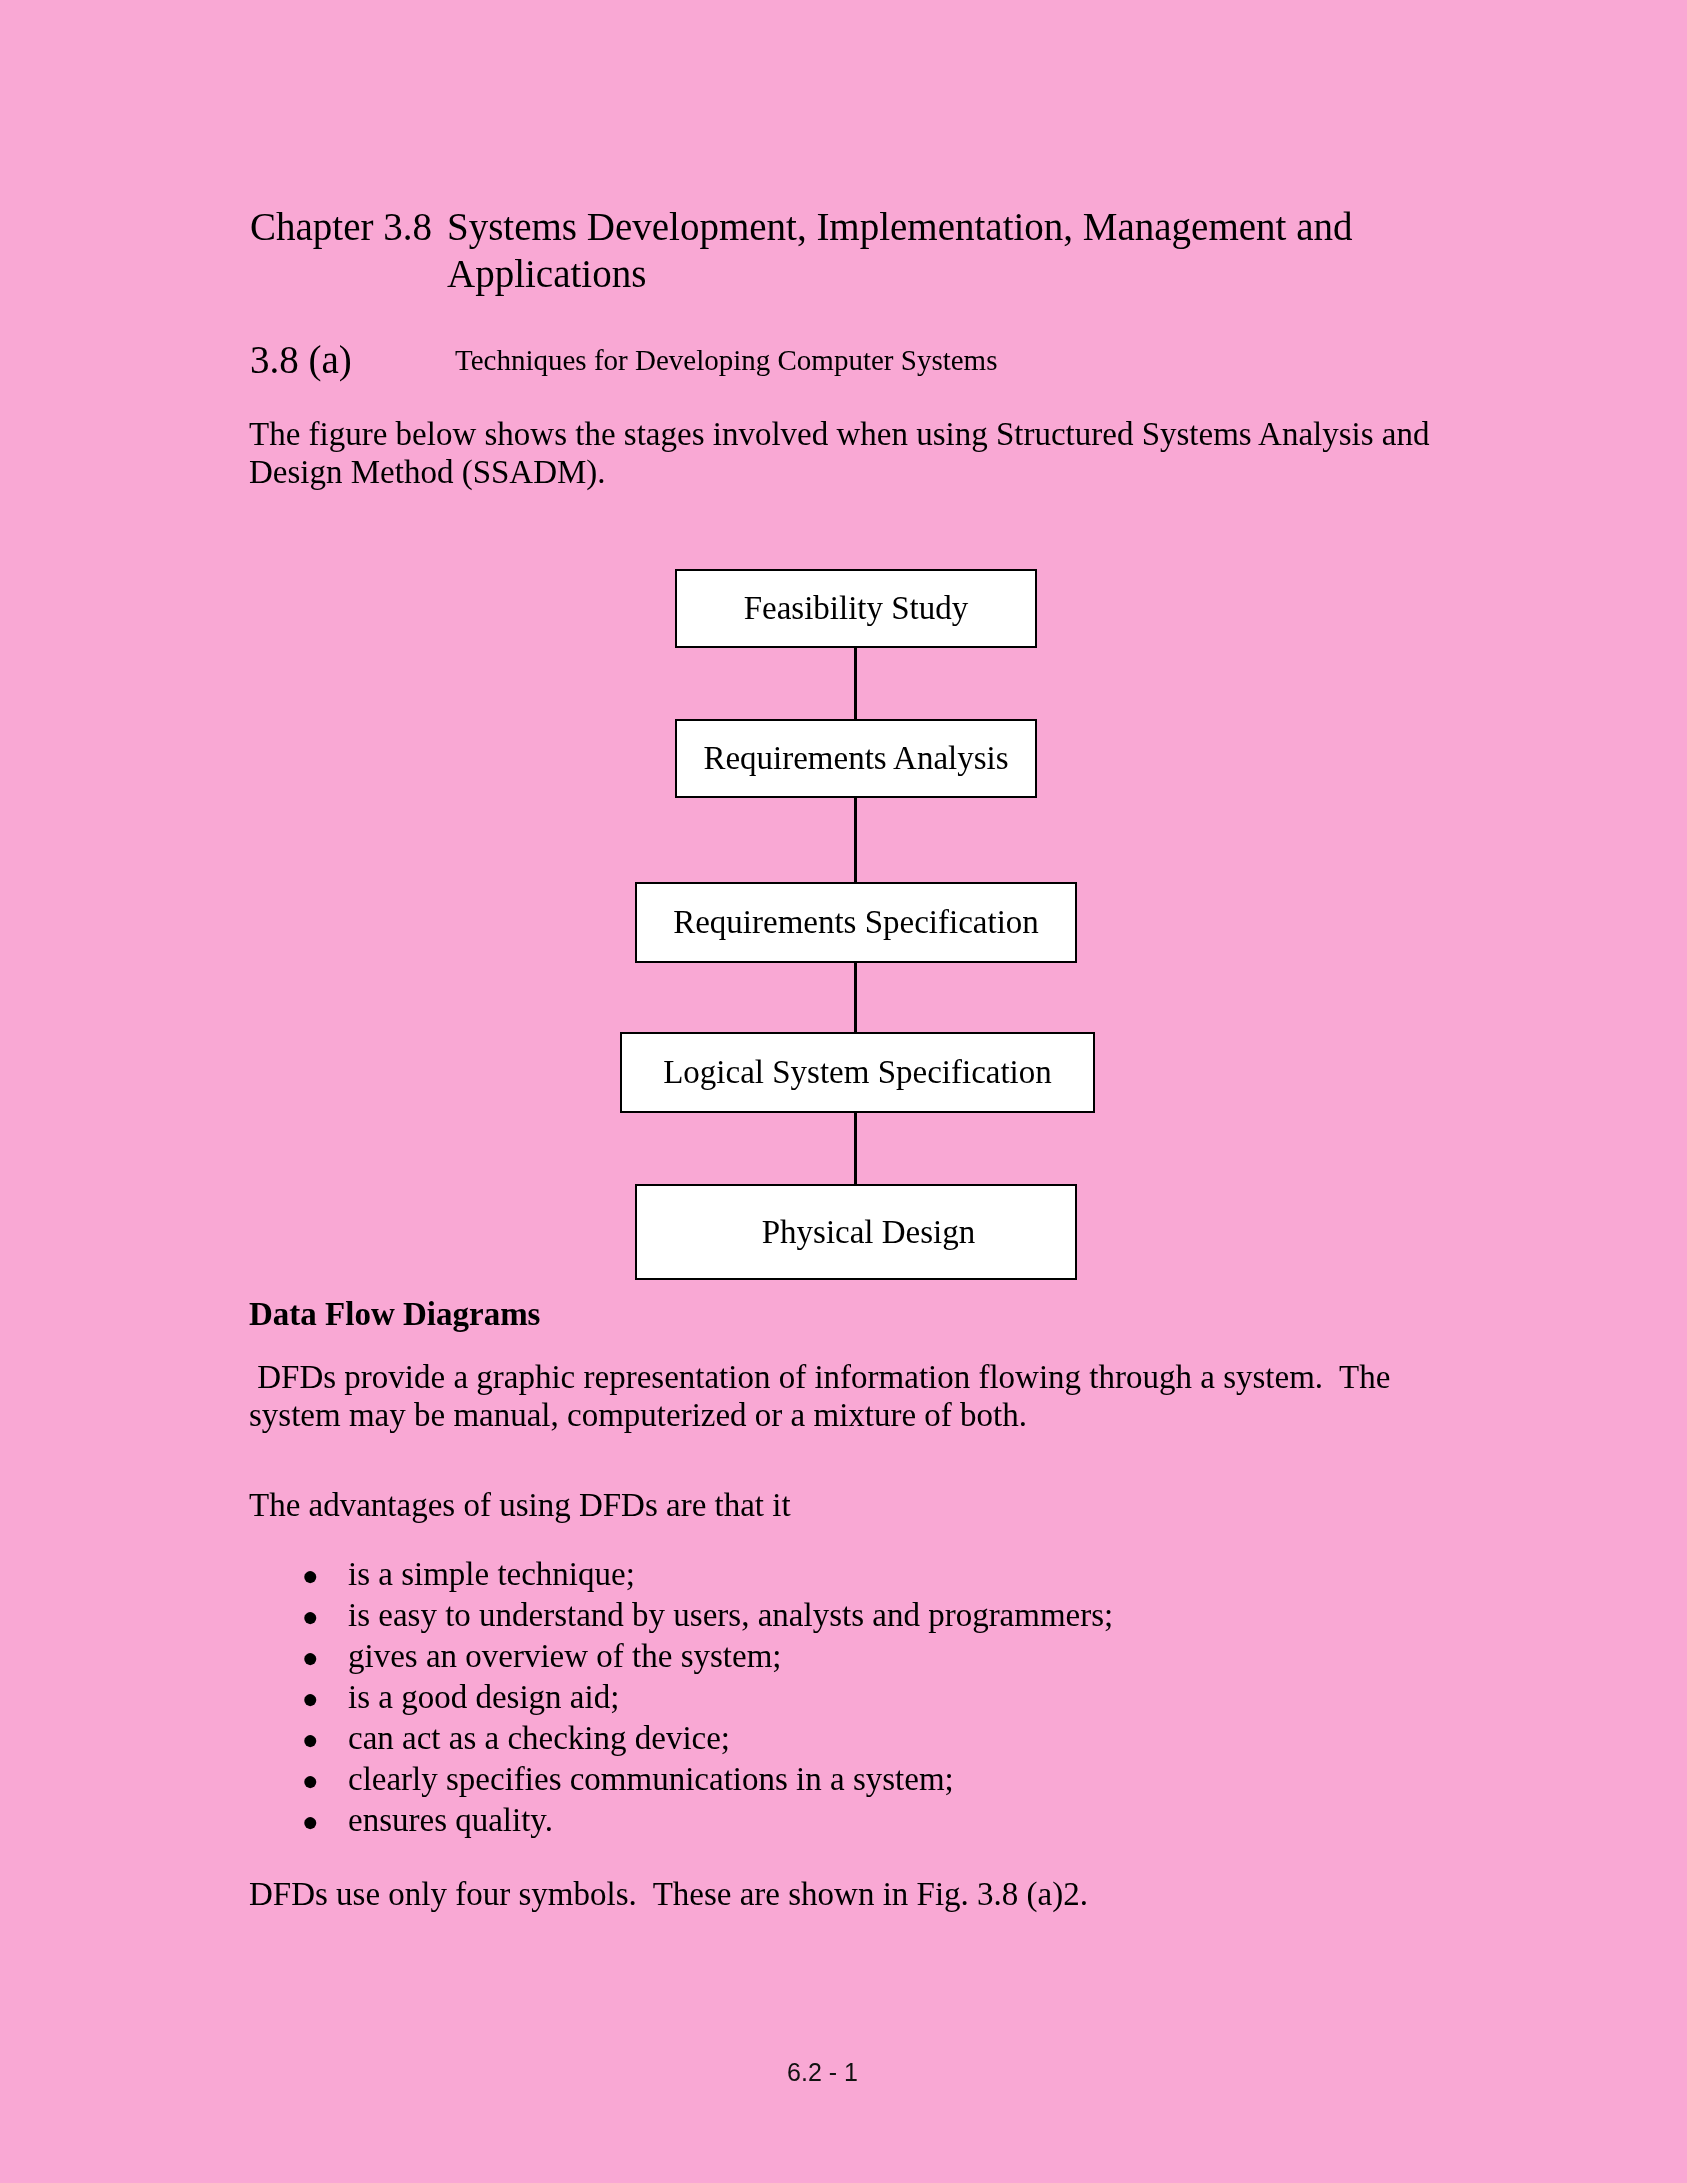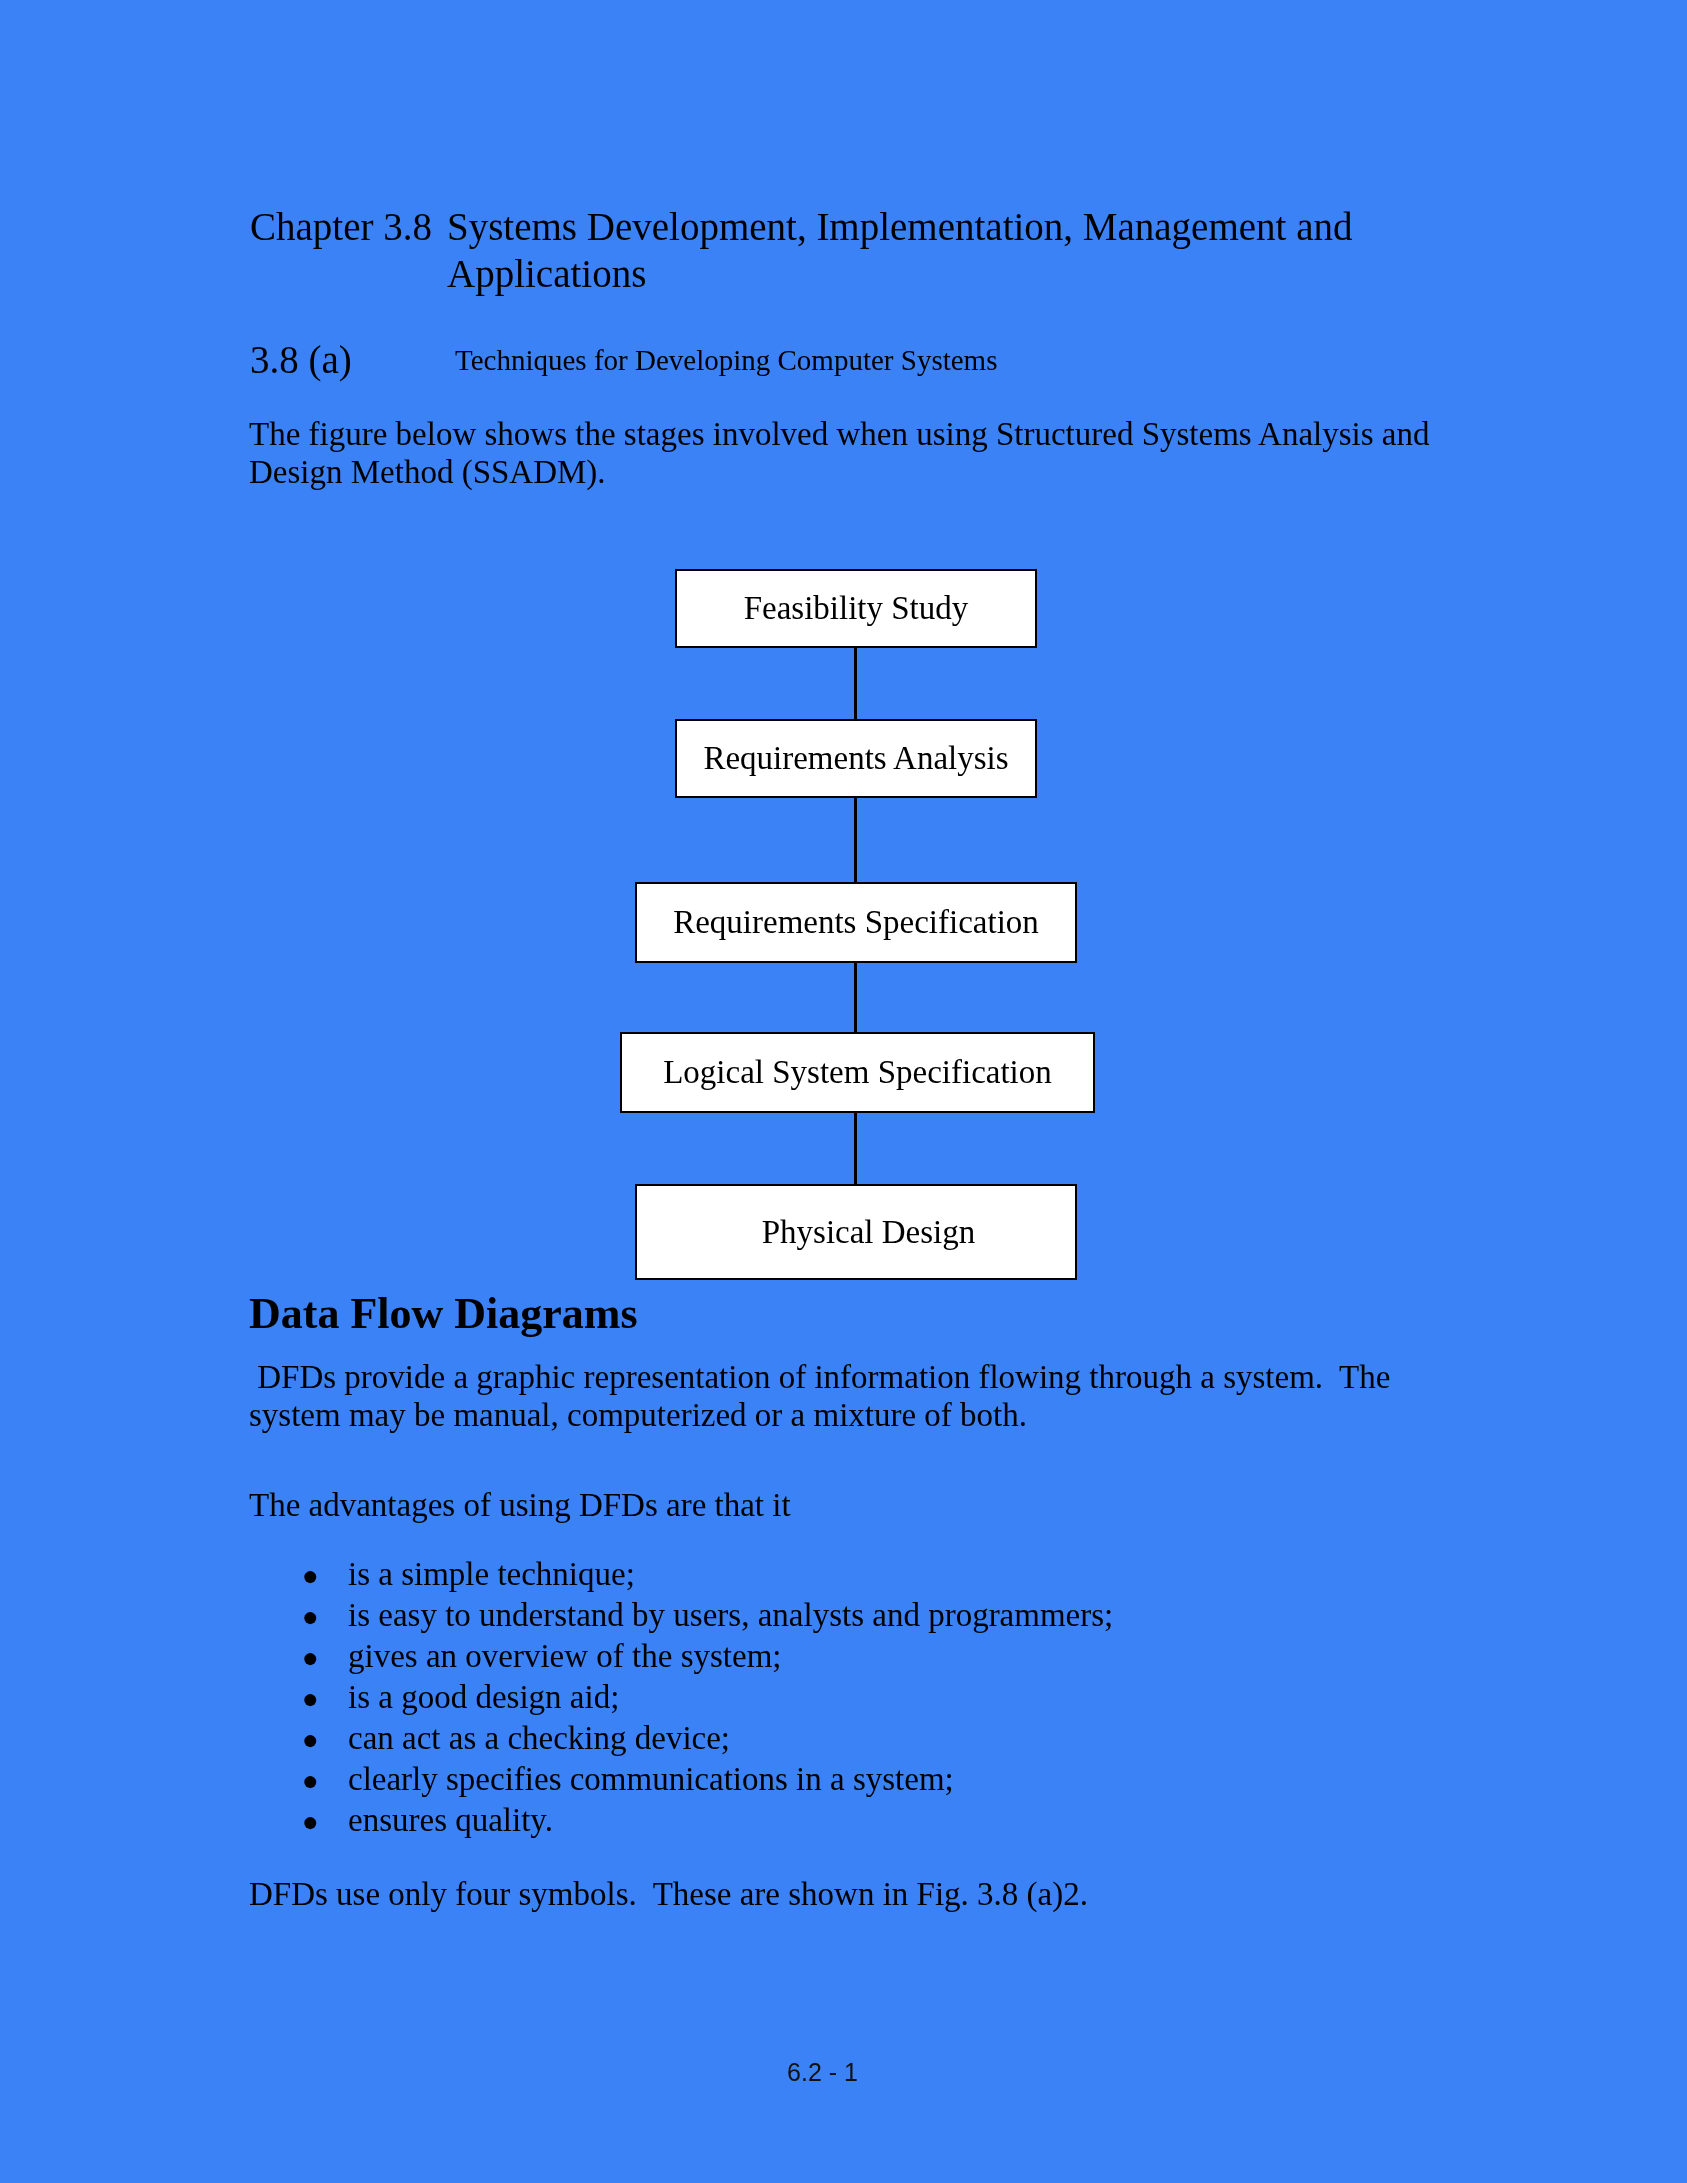--- a/index.html
+++ b/index.html
@@ -9,21 +9,21 @@
     height: 2183px;
     position: relative;
     font-family: "Liberation Serif", "DejaVu Serif", serif;
     color: #000000;
   }
   .page {
     position: absolute;
     left: 0; top: 0;
     width: 1687px;
     height: 2183px;
-    background: #3b82f6;
+    background: #f9a8d4;
     overflow: hidden;
   }
   .txt { position: absolute; white-space: pre-wrap; color: #000; }
 
   
   .h-chapter-label   { left: 250px; top: 203px; font-size: 39px; line-height: 48px; }
   .h-chapter-line1   { left: 447px; top: 203px; font-size: 39px; line-height: 48px; }
   .h-chapter-line2   { left: 447px; top: 250px; font-size: 39px; line-height: 48px; }
   .h-section-label   { left: 250px; top: 336px; font-size: 39px; line-height: 48px; }
   .h-section-title   { left: 455px; top: 336px; font-size: 29px; line-height: 48px; }
@@ -52,21 +52,21 @@
     left: 854px;
     width: 2.5px;
     background: #000;
   }
   .fc-line-1 { top: 648px;  height: 71px;  }
   .fc-line-2 { top: 798px;  height: 84px; }
   .fc-line-3 { top: 963px; height: 69px;  }
   .fc-line-4 { top: 1113px; height: 71px;  }
 
   
-  .dfd-heading { left: 249px; top: 1295px; font-size: 44px; line-height: 38px; font-weight: bold; }
+  .dfd-heading { left: 249px; top: 1295px; font-size: 33px; line-height: 38px; font-weight: bold; }
   .dfd-para1   { left: 249px; top: 1358px; width: 1252px; font-size: 33px; line-height: 38px; }
   .dfd-para2   { left: 249px; top: 1478px; width: 1252px; font-size: 33px; line-height: 38px; margin-top: 8px; }
 
   .bullet-list { position: absolute; left: 302px; top: 1554px; width: 1153px; list-style: none; }
   .bullet-row  { height: 41px; display: flex; align-items: baseline; font-size: 33px; line-height: 41px; }
   .bullet-dot  { width: 46px; flex: 0 0 46px; font-size: 28px; }
 
   .closing-para { left: 249px; top: 1875px; width: 1252px; font-size: 33px; line-height: 38px; }
 
   

